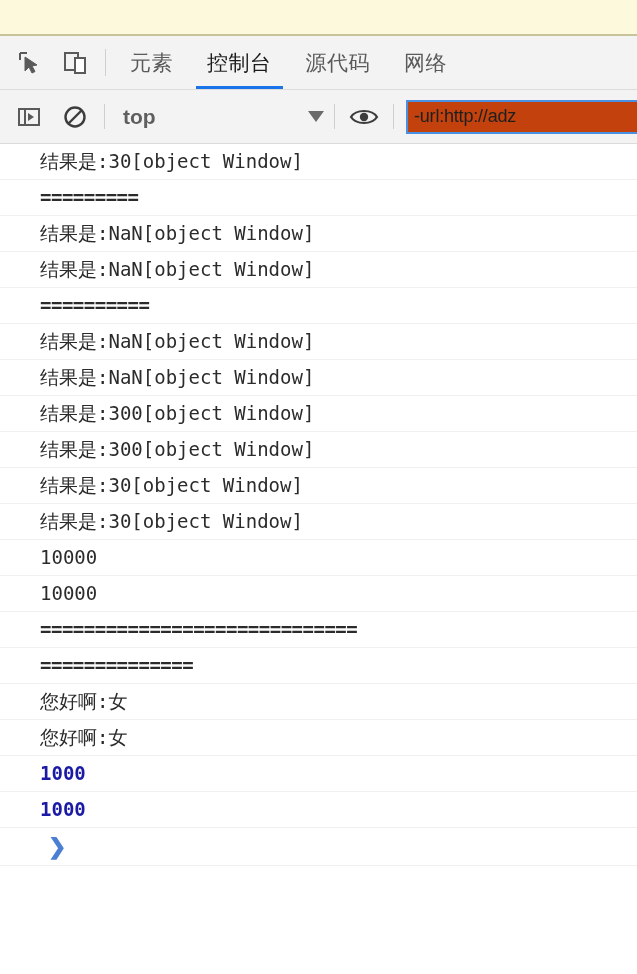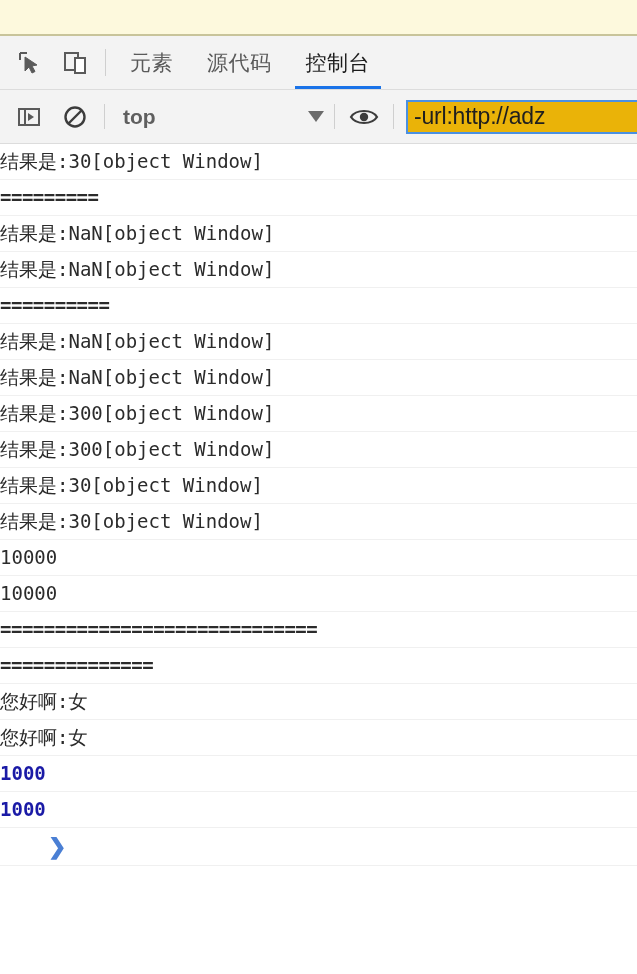--- a/index.html
+++ b/index.html
@@ -125,46 +125,47 @@
     border-left: 8px solid transparent;
     border-right: 8px solid transparent;
     border-top: 11px solid #6b6b6b;
     margin-right: 4px;
   }
 
   .filter-input {
     flex: 1 1 auto;
     height: 34px;
     margin-left: 6px;
-    background: #eab308;
+    background: #c2410c;
     border: 2px solid #4a90e2;
     border-right: none;
     display: flex;
     align-items: center;
     padding: 0 6px;
-    font-size: 23px;
+    font-size: 18px;
     color: #1f1f1f;
     white-space: nowrap;
     overflow: hidden;
     letter-spacing: -.2px;
   }
 
   
   .console {
     flex: 1 1 auto;
     background: #ffffff;
     overflow: hidden;
     position: relative;
   }
 
   .log-row {
     height: 36px;
     display: flex;
     align-items: center;
     border-bottom: 1px solid #f0f0f0;
+    padding-left: 40px;
   }
   .log-text {
     font-family: "DejaVu Sans Mono", "Liberation Mono", monospace;
     font-size: 19px;
     color: #2b2b2b;
     white-space: pre;
     line-height: 1;
   }
   .log-text.number {
     color: #1a1aa6;
@@ -209,25 +210,28 @@
       <svg width="26" height="26" viewBox="0 0 26 26">
         <rect x="3" y="3" width="13" height="17" fill="none" stroke="#5a5a5a" stroke-width="2"></rect>
         <rect x="13" y="8" width="10" height="15" fill="#ffffff" stroke="#5a5a5a" stroke-width="2"></rect>
       </svg>
     </div>
     <div class="tb-sep"></div>
 
     <div class="tab">
       <span>元素</span>
     </div>
+    <div class="tab active">
+      <span>控制台</span>
+    </div>
     <div class="tab">
       <span>源代码</span>
     </div>
-    <div class="tab active">
-      <span>控制台</span>
+    <div class="tab">
+      <span>网络</span>
     </div>
   </div>
 
   <div class="filterbar">
     <div class="fb-icon">
       <svg width="26" height="26" viewBox="0 0 26 26">
         <rect x="3" y="5" width="20" height="16" fill="none" stroke="#5a5a5a" stroke-width="2"></rect>
         <line x1="9" y1="5" x2="9" y2="21" stroke="#5a5a5a" stroke-width="2"></line>
         <path d="M12 9 L18 13 L12 17 Z" fill="#5a5a5a"></path>
       </svg>

